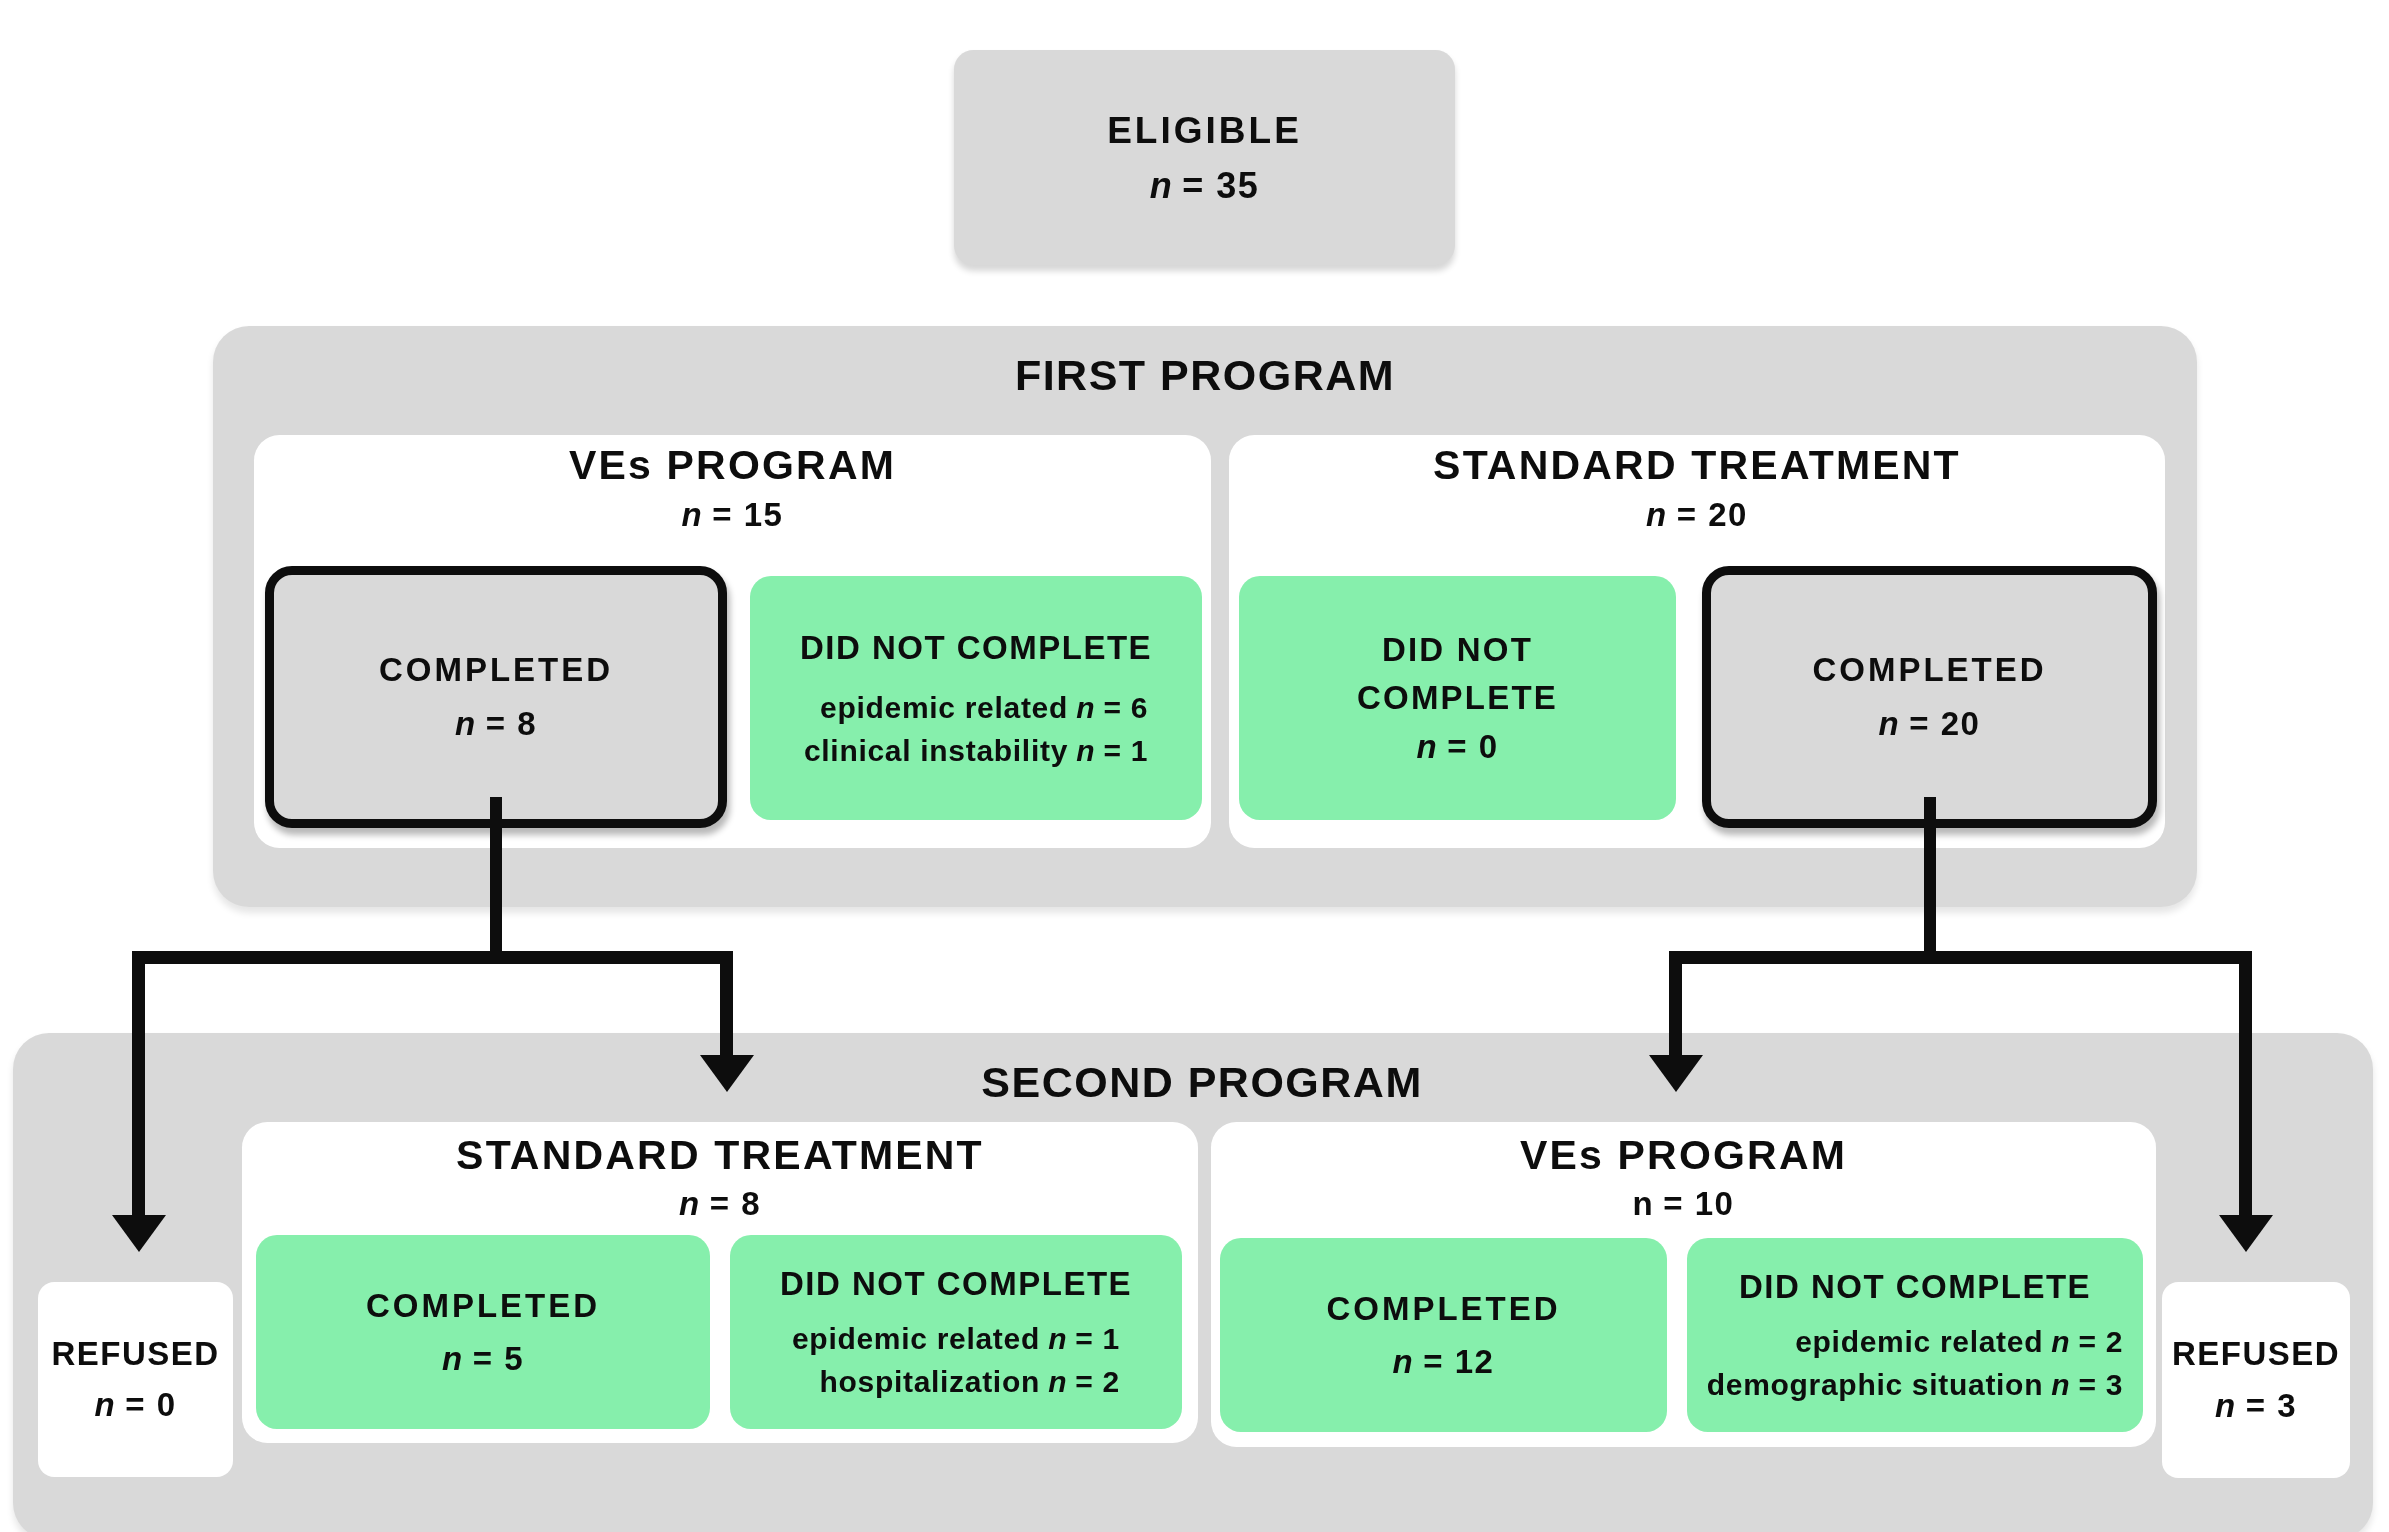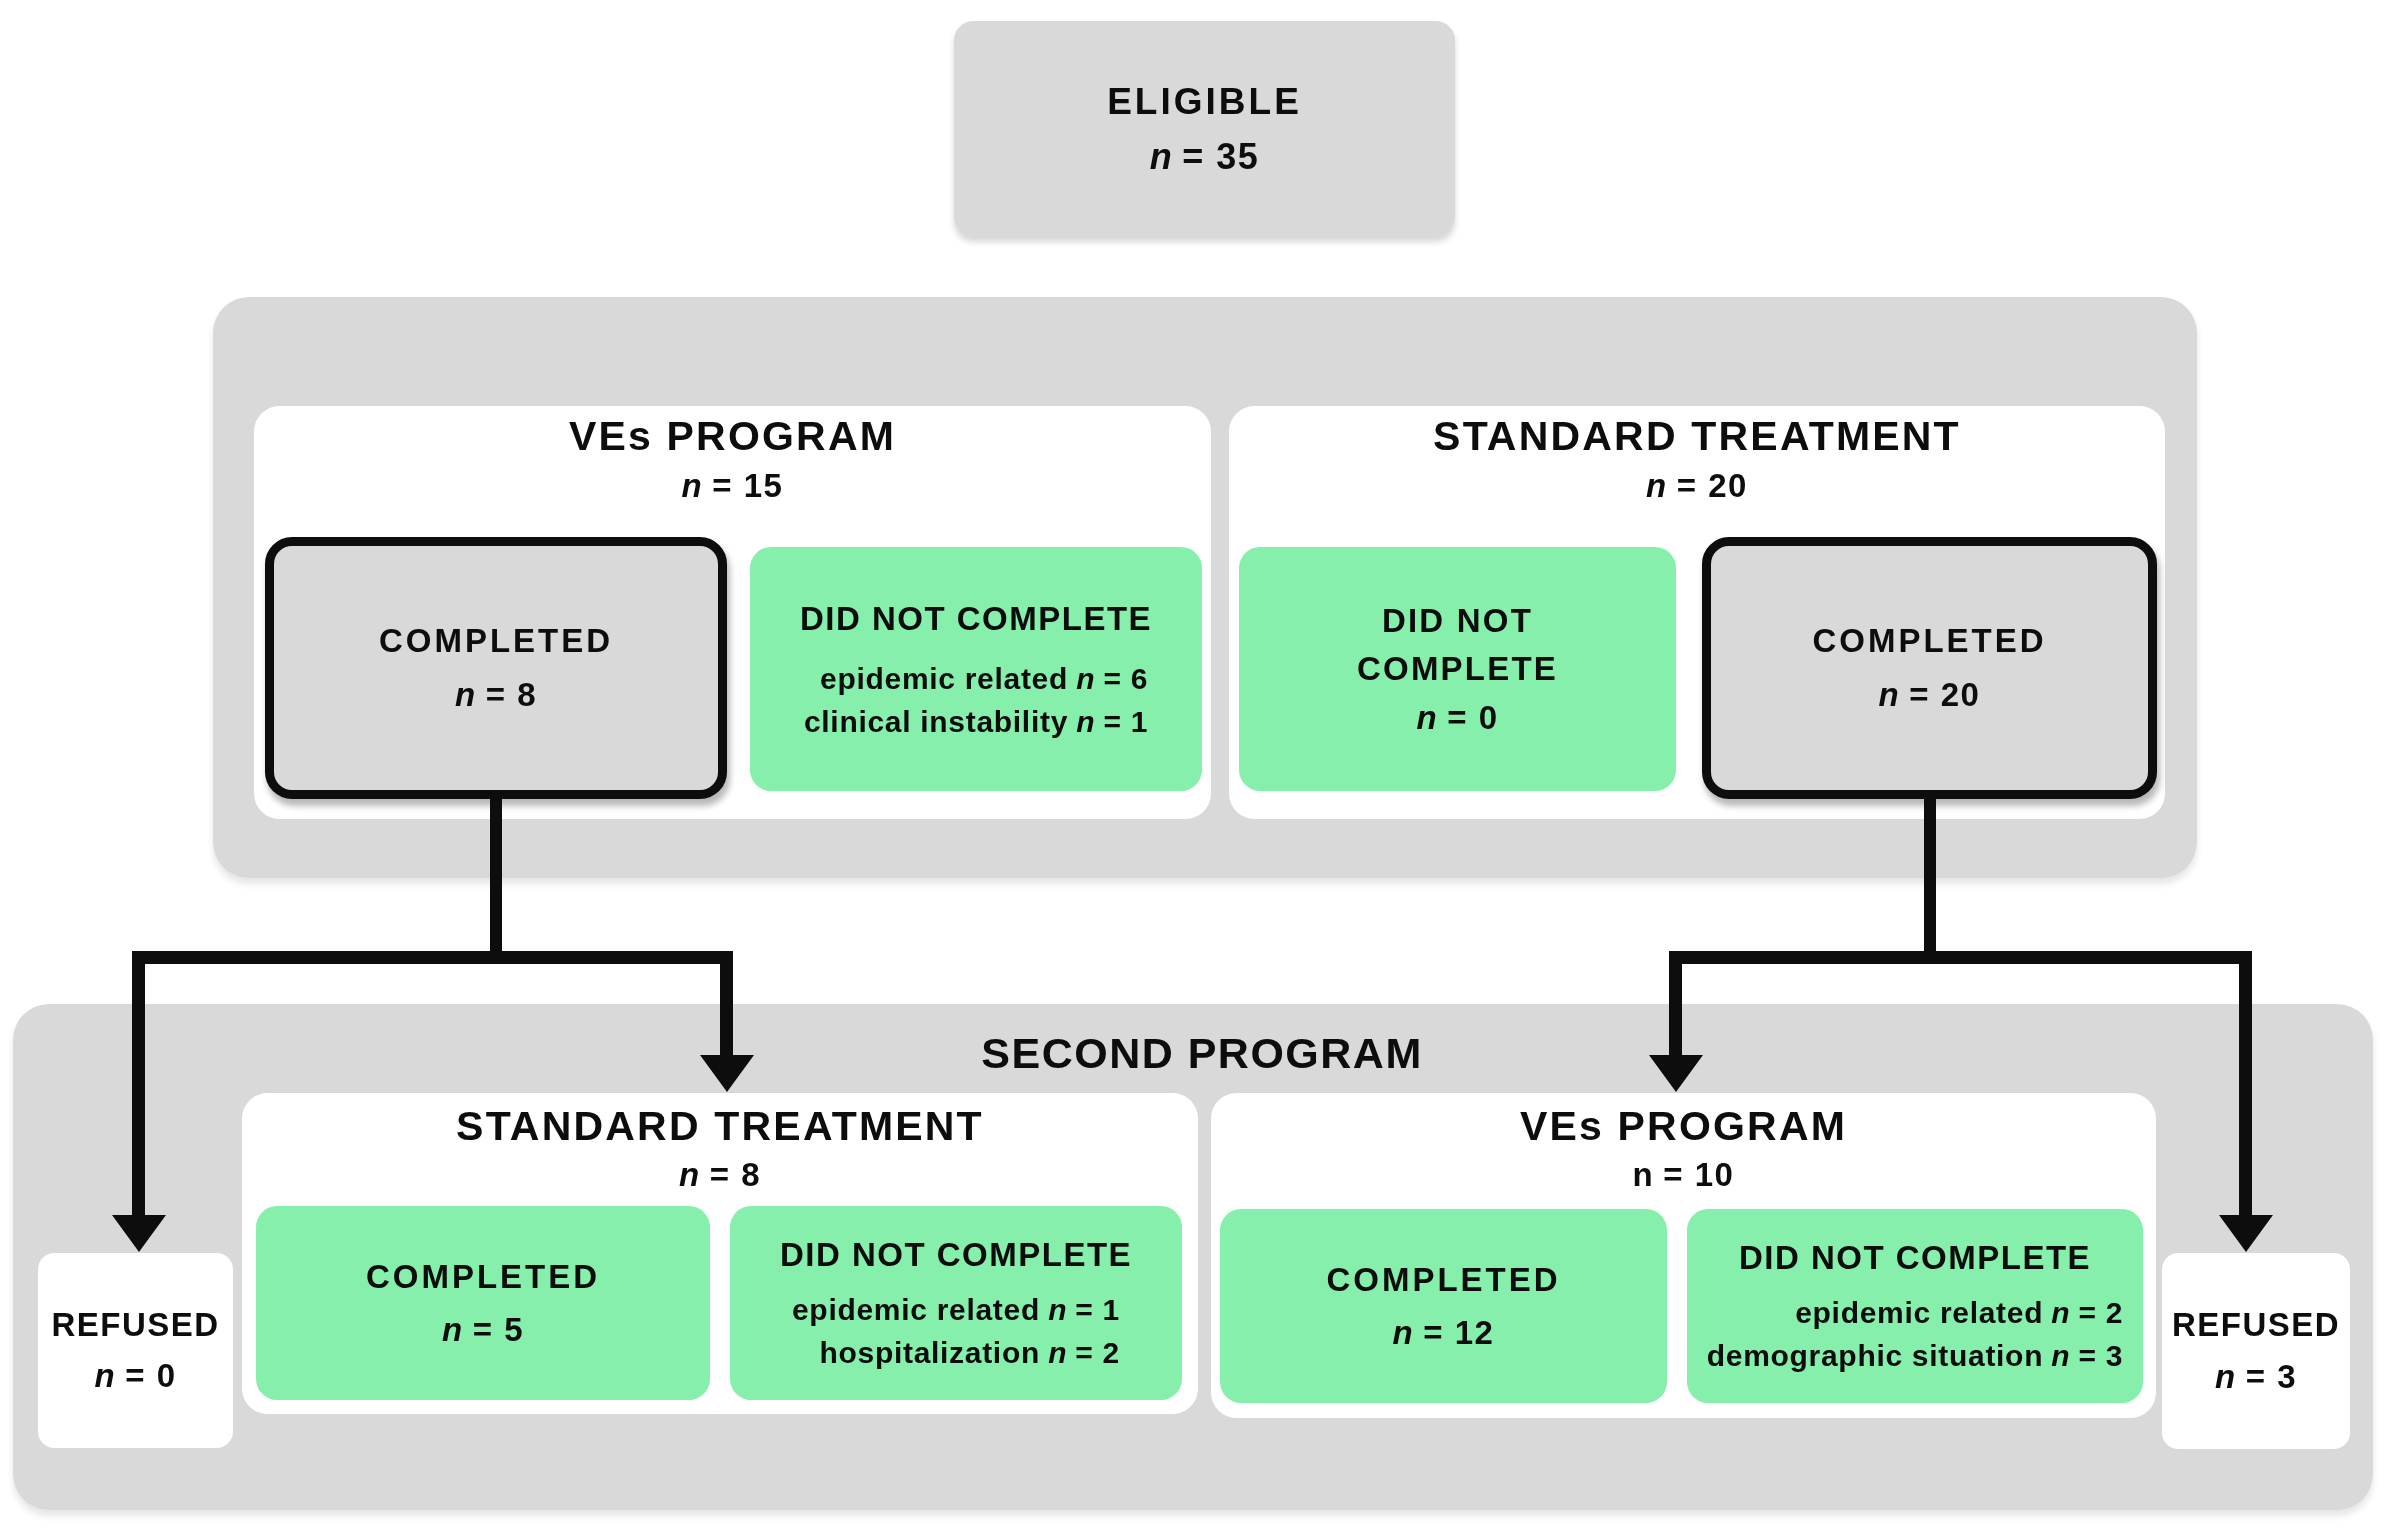--- a/index.html
+++ b/index.html
@@ -1,20 +1,20 @@
 <!DOCTYPE html>
 <html style="font-size:12px"><head>
 <meta charset="utf-8">
 <style>
   html,body{margin:0;padding:0;background:#ffffff;}
   #canvas{
     position:relative;width:2389px;height:1533px;background:#ffffff;overflow:hidden;
     font-family:"Liberation Sans","DejaVu Sans",sans-serif;font-weight:700;color:#0d0d0d;
   }
-  .abs{position:absolute;box-sizing:border-box;}
+  .abs{position:absolute;box-sizing:border-box;margin-top:29px;}
   .col{display:flex;flex-direction:column;align-items:center;justify-content:center;text-align:center;}
   .gray-panel{background:#d9d9d9;border-radius:36px;box-shadow:0 5.2px 7.5px rgba(0,0,0,0.10);}
   .top-box{background:#d9d9d9;border-radius:19.4px;box-shadow:0 5.2px 6.7px rgba(0,0,0,0.16);}
   .white-card{background:#ffffff;border-radius:25.4px;}
   .gray-box{background:#86efac;border-radius:21px;}
   .outlined-box{background:#d9d9d9;border:9.7px solid #0d0d0d;border-radius:27px;box-shadow:2.2px 6.7px 6.7px rgba(0,0,0,0.28);}
   .refused-box{background:#ffffff;border-radius:16.4px;}
   .program-title{font-size:43px;letter-spacing:1.5px;}
   .card-title{font-size:41px;letter-spacing:2.2px;white-space:nowrap;}
   .label{font-size:33px;letter-spacing:3px;white-space:nowrap;}
@@ -37,20 +37,23 @@
 
   <div class="abs top-box col" style="left:954px;top:21px;width:501px;height:215px;">
     <div class="top-lines">ELIGIBLE</div>
     <div class="count-line big" style="line-height:55px;">
       <span class="nvar">n</span>
       <span>= 35</span>
     </div>
   </div>
 
   <div class="abs gray-panel" style="left:213px;top:297px;width:1984px;height:581px;"></div>
+  <div class="abs col" style="left:213px;top:321px;width:1984px;height:51px;">
+    <div class="program-title">FIRST PROGRAM</div>
+  </div>
 
   <div class="abs white-card" style="left:254px;top:406px;width:957px;height:413px;"></div>
   <div class="abs col" style="left:254px;top:416px;width:957px;height:40px;">
     <div class="card-title">VEs PROGRAM</div>
   </div>
   <div class="abs col" style="left:254px;top:466px;width:957px;height:40px;">
     <div class="count-line">
       <span class="nvar">n</span>
       <span>= 15</span>
     </div>

